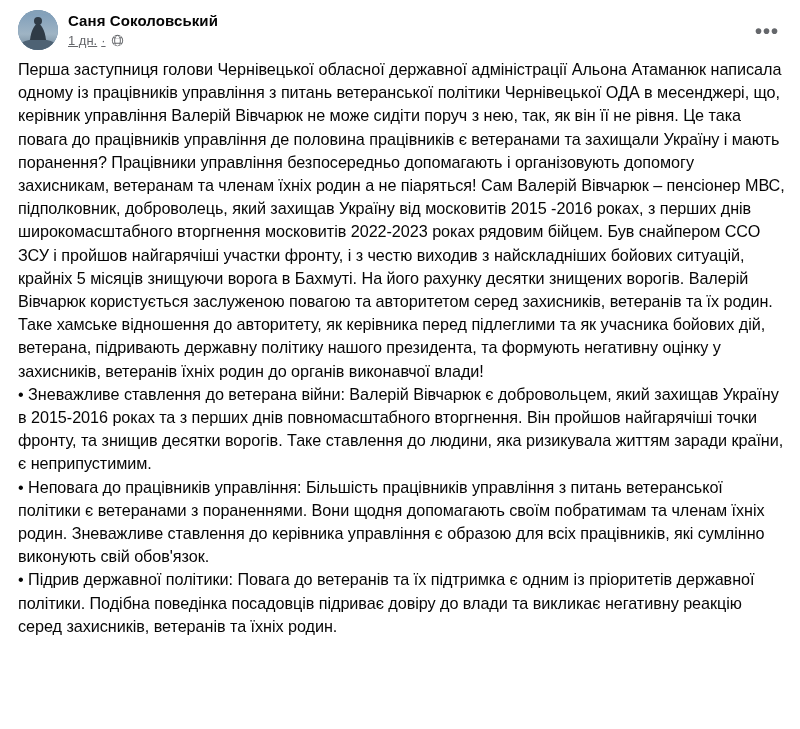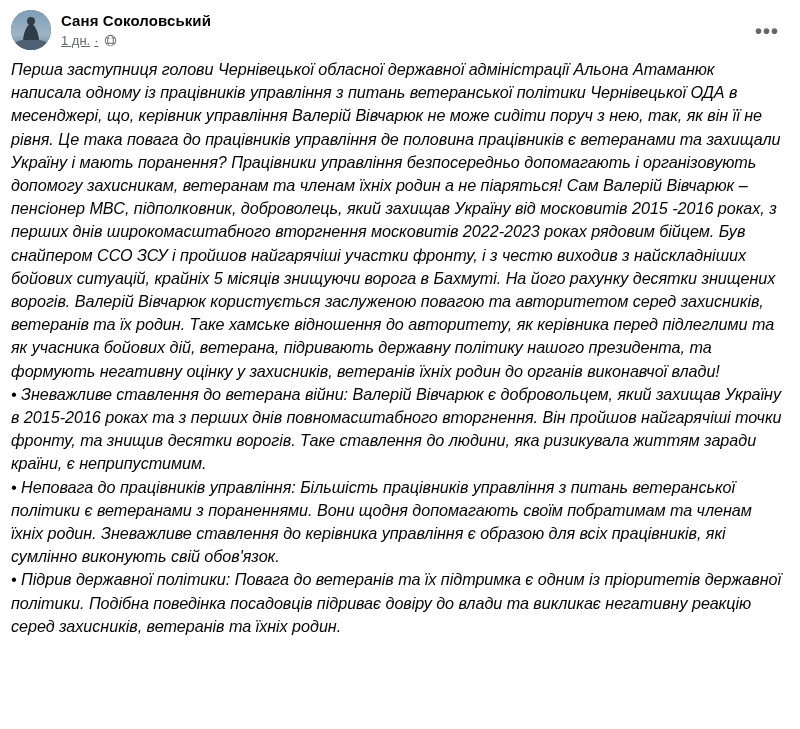--- a/index.html
+++ b/index.html
@@ -10,21 +10,21 @@
   }
   body {
     width: 800px;
     height: 729px;
     font-family: "Liberation Sans", sans-serif;
     color: #050505;
     overflow: hidden;
   }
   .post {
     width: 800px;
-    padding: 10px 14px 0 11px;
+    padding: 10px 14px 0 18px;
   }
   .post-header {
     display: flex;
     align-items: flex-start;
     position: relative;
     padding-bottom: 6px;
   }
   .avatar {
     width: 40px;
     height: 40px;
@@ -87,21 +87,20 @@
   }
   .post-body {
     font-size: 16.2px;
     line-height: 23.2px;
     color: #050505;
     letter-spacing: -0.05px;
     padding-top: 2px;
   }
   .post-body p {
     margin: 0;
-    font-style: italic;
   }
 </style>
 </head>
 <body>
 
 <div class="post">
 
   <div class="post-header">
 
     <div class="avatar">

